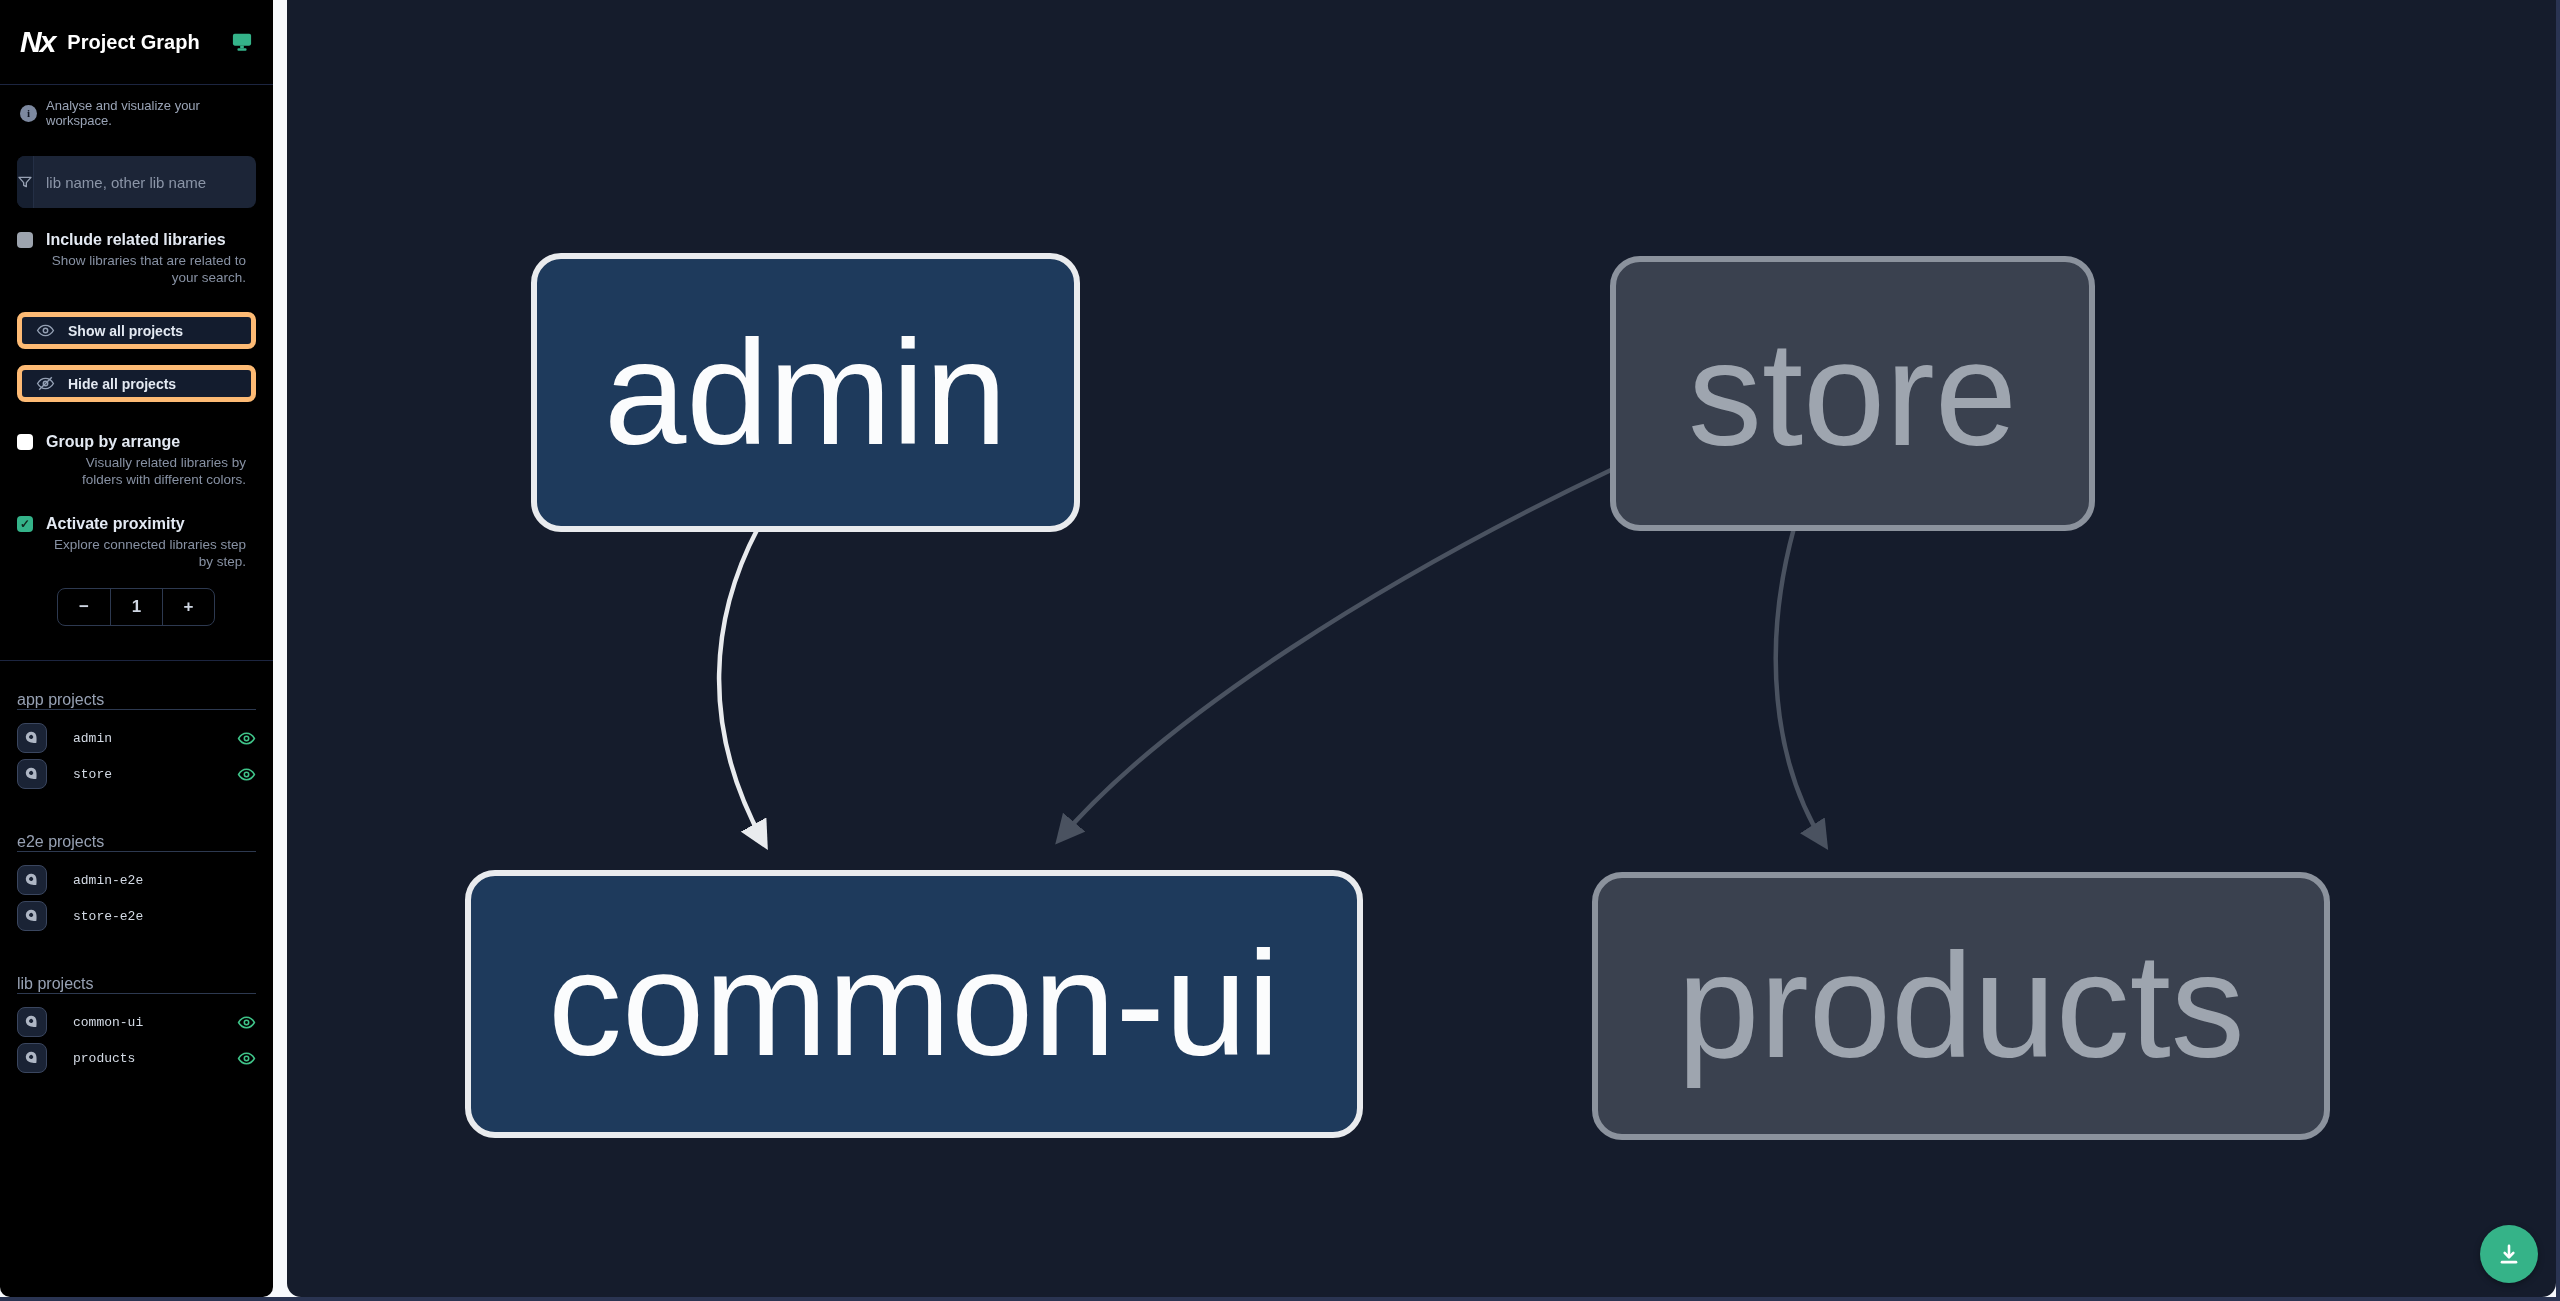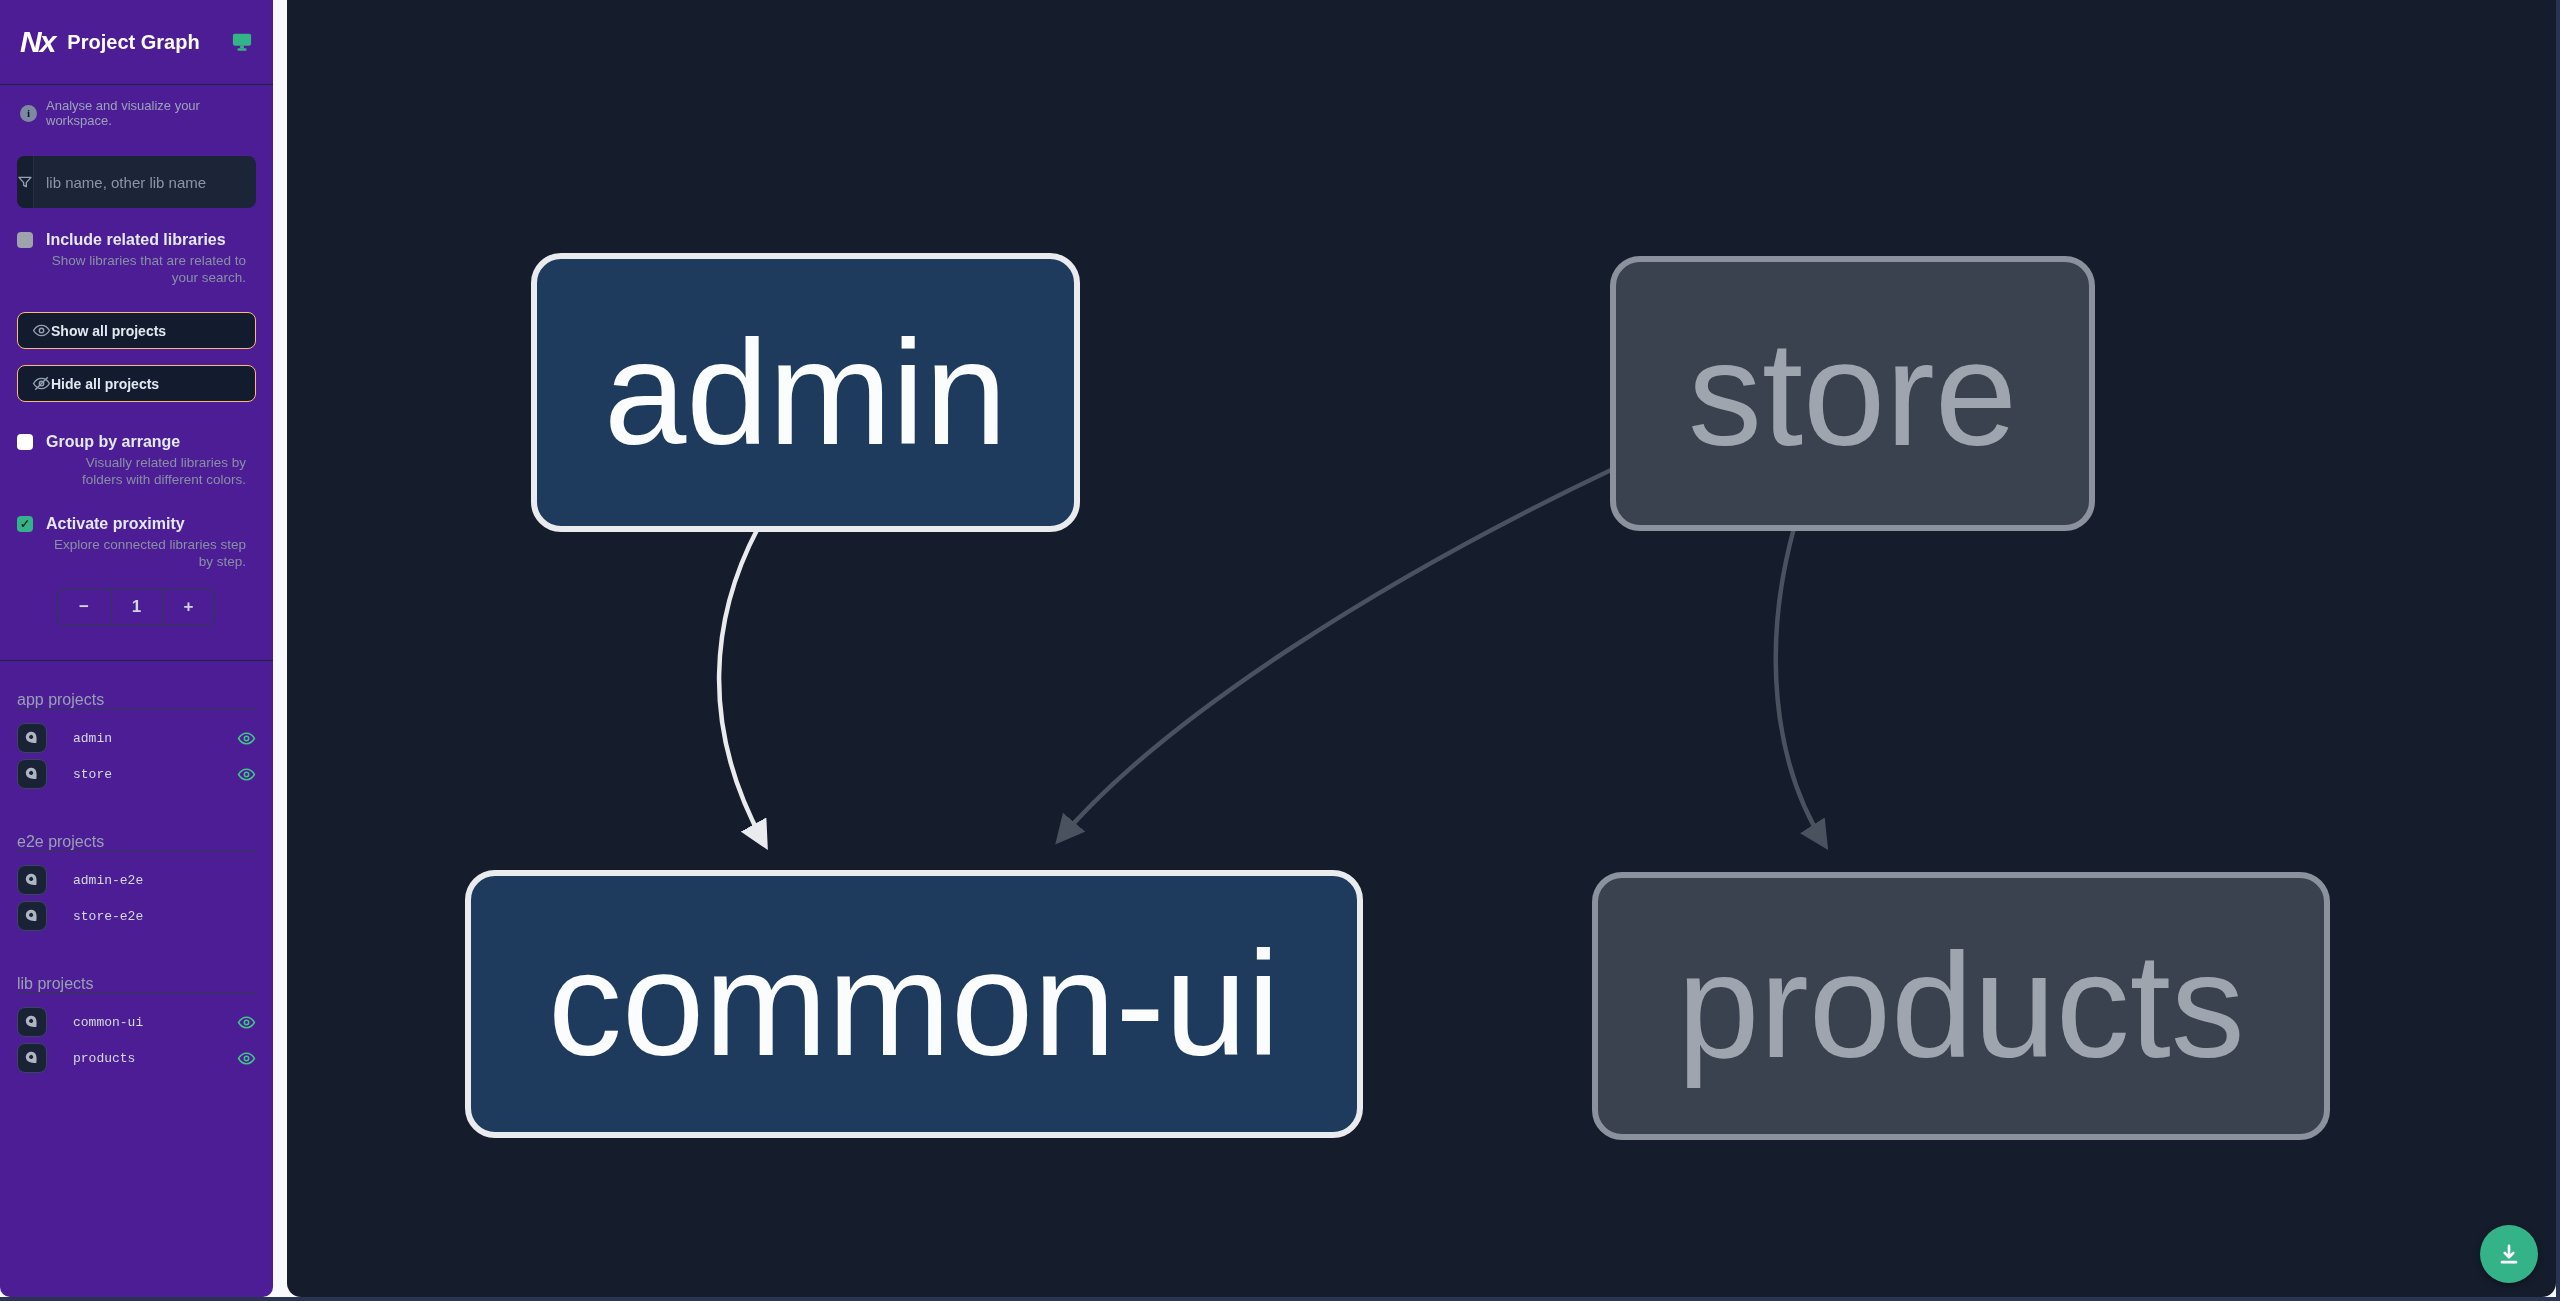--- a/index.html
+++ b/index.html
@@ -5,21 +5,21 @@
   * { margin:0; padding:0; box-sizing:border-box; }
   html,body { width:2560px; height:1301px; overflow:hidden; background:#f7f9fc;
               font-family:"Liberation Sans", sans-serif; }
 
   
   .page-bottom { position:absolute; left:0; right:0; bottom:0; height:4px; background:#2a3452; }
   .page-right  { position:absolute; top:0; right:0; width:4px; bottom:0; background:#2a3452; }
 
   
   .sidebar { position:absolute; left:0; top:0; width:273px; height:1297px;
-             background:#4c1d95; color:#e2e8f0; border-radius:0 0 10px 10px; z-index:3; }
+             background:#000000; color:#e2e8f0; border-radius:0 0 10px 10px; z-index:3; }
   .sb-header { height:84px; display:flex; align-items:center; padding:0 20px; gap:13px; }
   .nx-logo { font-weight:800; font-size:30px; color:#fff; letter-spacing:-2px; font-style:italic; }
   .sb-title { flex:1; font-size:20px; font-weight:700; color:#ffffff; }
   .monitor-icon svg { display:block; }
   .sb-info { border-top:1px solid #1c2540; padding:13px 20px; display:flex; align-items:center; gap:9px;
              font-size:13px; font-weight:500; color:#9aa4b6; }
   .info-icon { width:17px; height:17px; border-radius:50%; background:#7d89a0; color:#0f1523;
                font-size:11px; font-weight:800; display:flex; align-items:center; justify-content:center;
                font-family:"Liberation Serif", serif; flex:0 0 auto; }
 
@@ -32,22 +32,22 @@
 
   .opt { margin:22px 17px 0; display:flex; gap:13px; }
   .cbx { width:16px; height:16px; border-radius:4px; flex:0 0 auto; margin-top:2px;
          display:flex; align-items:center; justify-content:center; font-size:12px; font-weight:800; }
   .cbx.gray  { background:#9ca3ad; color:#9ca3ad; }
   .cbx.white { background:#ffffff; color:#ffffff; }
   .cbx.teal  { background:#34b389; color:#10281e; }
   .opt-label { font-size:16px; font-weight:700; color:#e3e9f2; line-height:1.2; }
   .opt-desc  { font-size:13.5px; color:#8791a3; line-height:1.22; margin-top:4px; width:200px;text-align:right; }
 
-  .sb-btn { margin:16px 17px 0; height:37px; width:239px; display:flex; align-items:center; 
-            padding:0 14px; background:#131c2e; border:1px solid #fdba74; border-radius:8px;
+  .sb-btn { margin:16px 17px 0; height:37px; width:239px; display:flex; align-items:center; gap:13px;
+            padding:0 14px; background:#131c2e; border:5px solid #fdba74; border-radius:8px;
             color:#e3e9f2; font-size:14px; font-weight:700; cursor:pointer; }
   .sb-btn.first { margin-top:26px; }
   .sb-btn svg { flex:0 0 auto; }
 
   .stepper { margin:18px 0 0 57px; width:158px; height:38px; display:grid; grid-template-columns:1fr 1fr 1fr;
              border:1px solid #2d3950; border-radius:8px; overflow:hidden; }
   .stepper > div { display:flex; align-items:center; justify-content:center; font-size:17px;
                    color:#cfd6e2; font-weight:600; }
   .stepper > div + div { border-left:1px solid #2d3950; }
 

